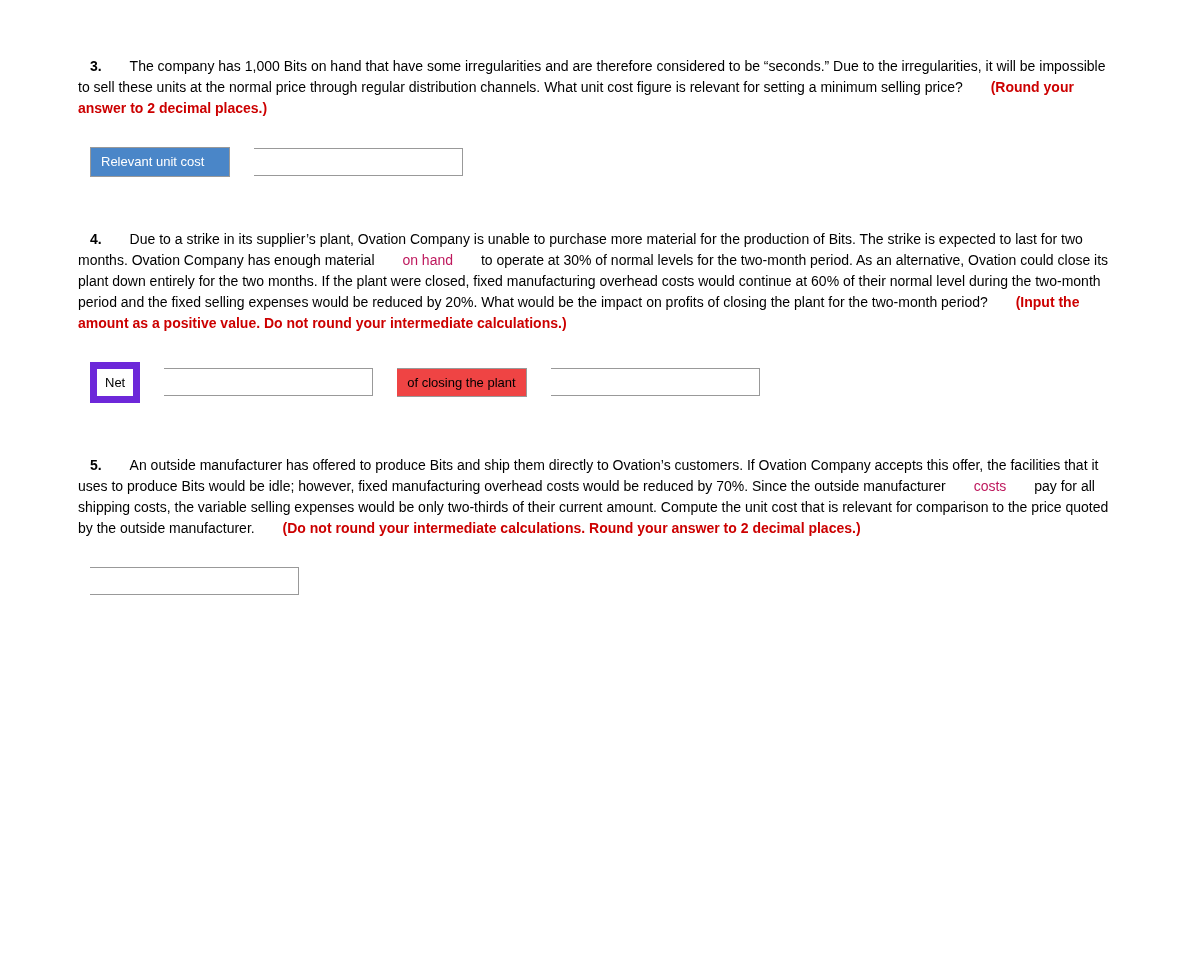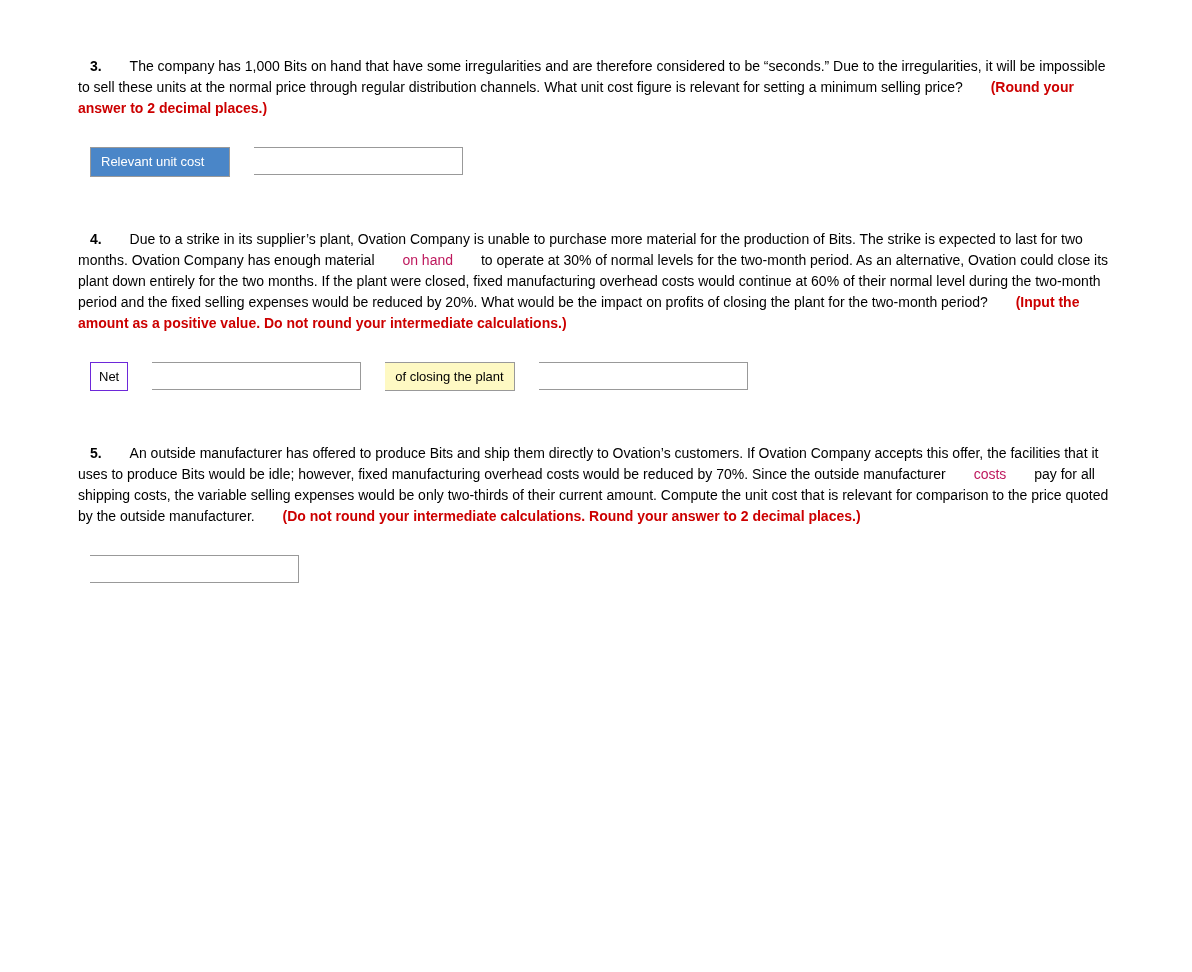--- a/index.html
+++ b/index.html
@@ -34,21 +34,21 @@
     .question-text .blue-text {
       color: #be185d;
     }
 
     .question-number {
       font-weight: bold;
     }
 
     .input-row {
       display: flex;
-      align-items: flex-start;
+      align-items: center;
       gap: 0;
       margin-top: 8px;
     }
 
     .label-cell {
       background-color: #4a86c8;
       color: #fff;
       padding: 4px 10px;
       border: 1px solid #999;
       font-size: 13px;
@@ -71,25 +71,25 @@
       font-size: 13px;
       background: transparent;
     }
 
     .middle-text-cell {
       border: 1px solid #999;
       border-left: none;
       padding: 4px 10px;
       font-size: 13px;
       white-space: nowrap;
-      background: #fef9c3;
+      background: #ef4444;
     }
 
     .net-label-cell {
-      border: 1px solid #6d28d9;
+      border: 7px solid #6d28d9;
       padding: 4px 8px;
       font-size: 13px;
       background: #fff;
       white-space: nowrap;
     }
 
     p {
       margin-bottom: 8px;
     }
   </style>

